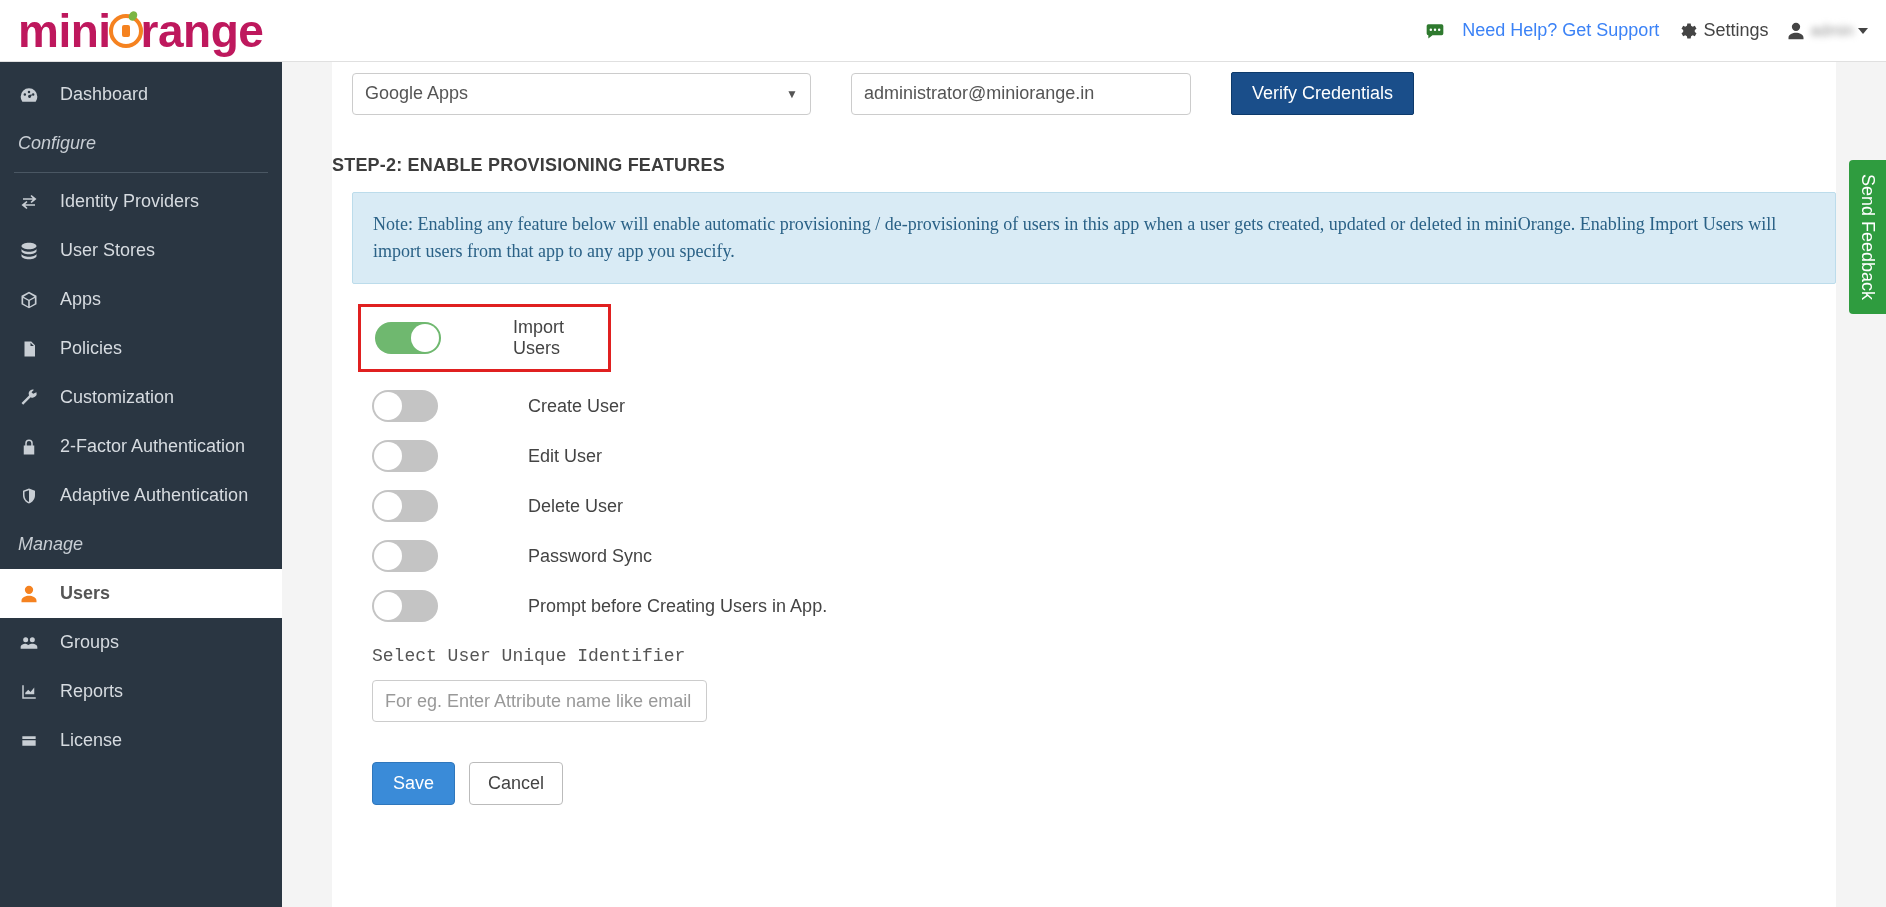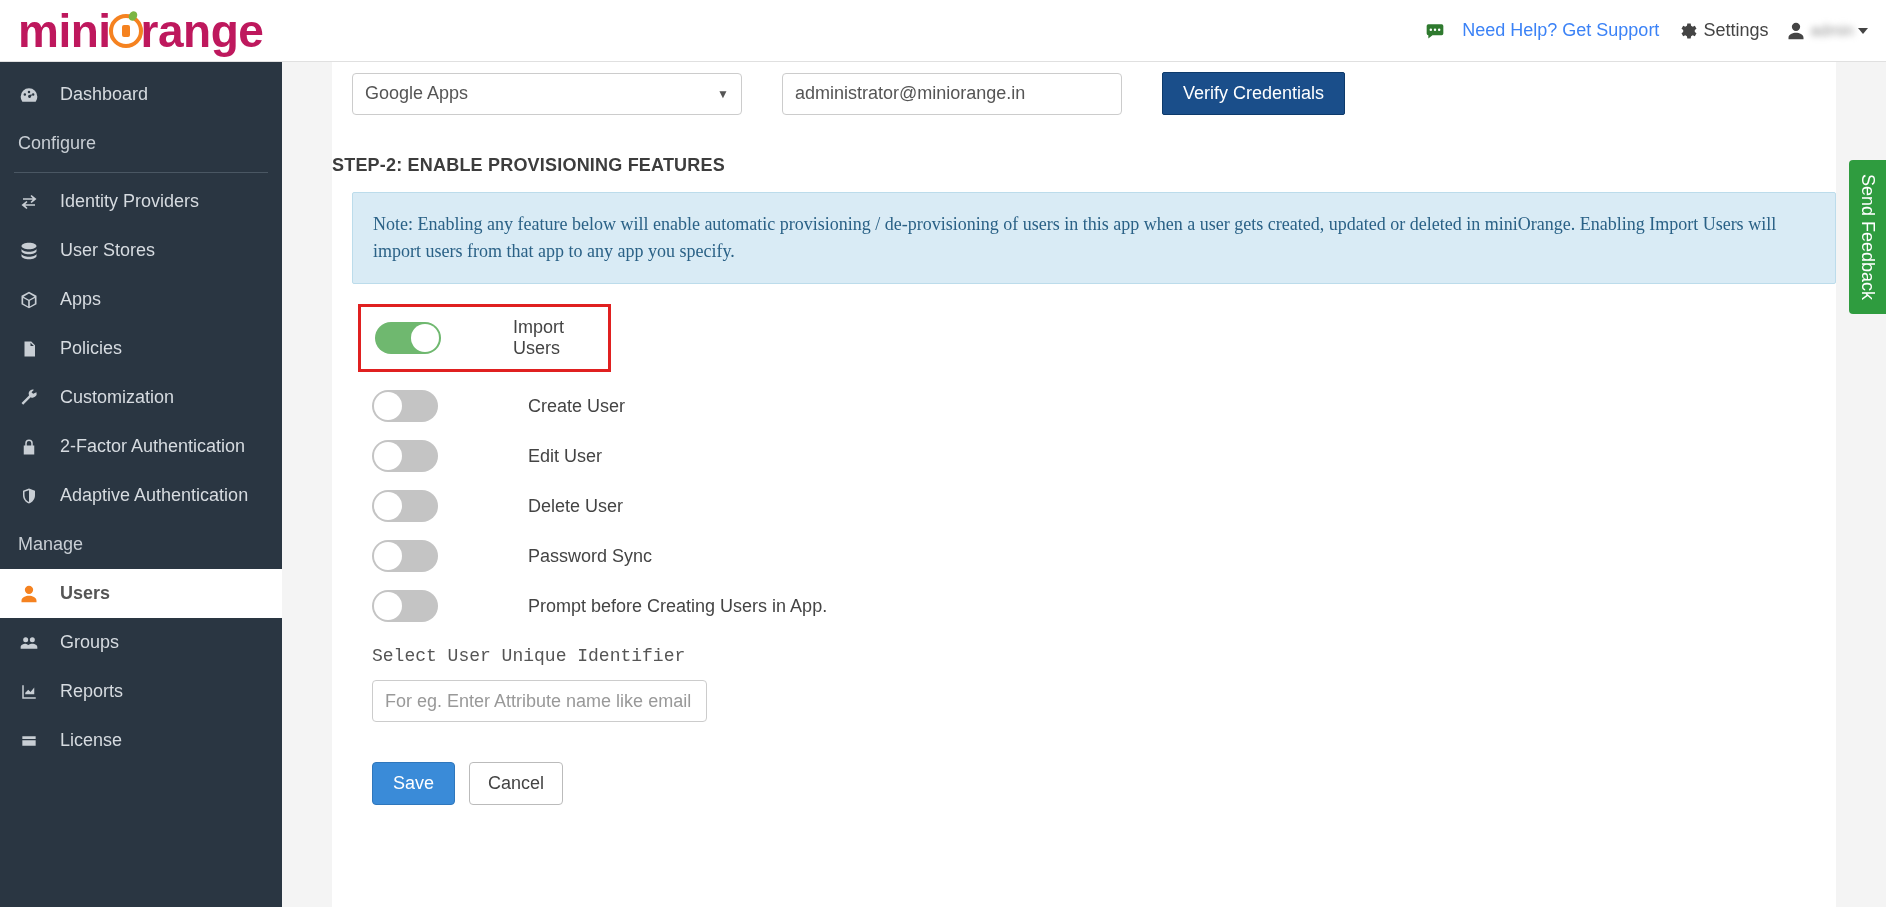--- a/index.html
+++ b/index.html
@@ -17,29 +17,29 @@
   .settings-link { color:#444; display:flex; align-items:center; gap:6px; cursor:pointer; font-size:18px;}
   .user-menu { color:#444; display:flex; align-items:center; gap:4px; cursor:pointer;}
   .blurred-name { filter: blur(3px); color:#999; font-size:16px; }
   
   .layout { display:flex; min-height: calc(100vh - 62px); }
   
   .sidebar { width: 282px; background:#2a3642; color:#d6dbe0; flex-shrink:0; padding-top: 8px; font-size:18px;}
   .sidebar-item { display:flex; align-items:center; gap:20px; padding: 14px 18px; cursor:pointer; }
   .sidebar-icon { width:22px; text-align:center; display:inline-flex; justify-content:center; }
   .sidebar-divider { border-top:1px solid #4a5763; margin: 4px 14px; }
-  .sidebar-section { padding: 14px 18px; color:#c8ced4; font-size:18px; }
+  .sidebar-section { padding: 14px 18px; color:#c8ced4; font-size:18px;font-style:italic; }
   .sidebar-item.active { background:#fff; color:#555; font-weight:700; }
   .sidebar-item.active .sidebar-icon svg { fill:#f58220; }
   
   .main { flex:1; background:#f4f4f4; position:relative; padding: 0 0 0 0; }
   .content-card { background:#fff; margin: 0 50px 0 50px; padding: 10px 0 30px 0; min-height:100%; }
   
   .step1-row { display:flex; gap:40px; align-items:center; padding: 0 20px 20px 20px; }
-  .select-box { width:390px; height:42px; border:1px solid #ccc; border-radius:4px; padding: 0 12px; display:flex; align-items:center; justify-content:space-between; font-size:18px; color:#555; cursor:pointer; background:#fff;}
+  .select-box { width:459px; height:42px; border:1px solid #ccc; border-radius:4px; padding: 0 12px; display:flex; align-items:center; justify-content:space-between; font-size:18px; color:#555; cursor:pointer; background:#fff;}
   .select-caret { font-size:12px; color:#555; }
   .input-box { width:340px; height:42px; border:1px solid #ccc; border-radius:4px; padding: 0 12px; font-size:18px; color:#555; }
   .btn-verify { background:#1a4e8a; color:#fff; border:1px solid #0d3a6b; padding:10px 20px; font-size:18px; cursor:pointer; border-radius:2px;}
   
   .step-heading { font-weight:700; padding: 20px 0 16px 0; font-size:18px; color:#3d3d3d; letter-spacing:0.2px;}
   
   .note-box { background:#d9ebf5; border:1px solid #bcdceb; color:#2a6186; padding:18px 20px; margin:0 0 20px 0; font-size:18px; line-height:1.5; border-radius:2px;font-family:Liberation Serif, serif;}
   
   .features { padding-left: 20px; }
   .feature-row { display:flex; align-items:center; gap: 90px; margin-bottom: 18px; }

